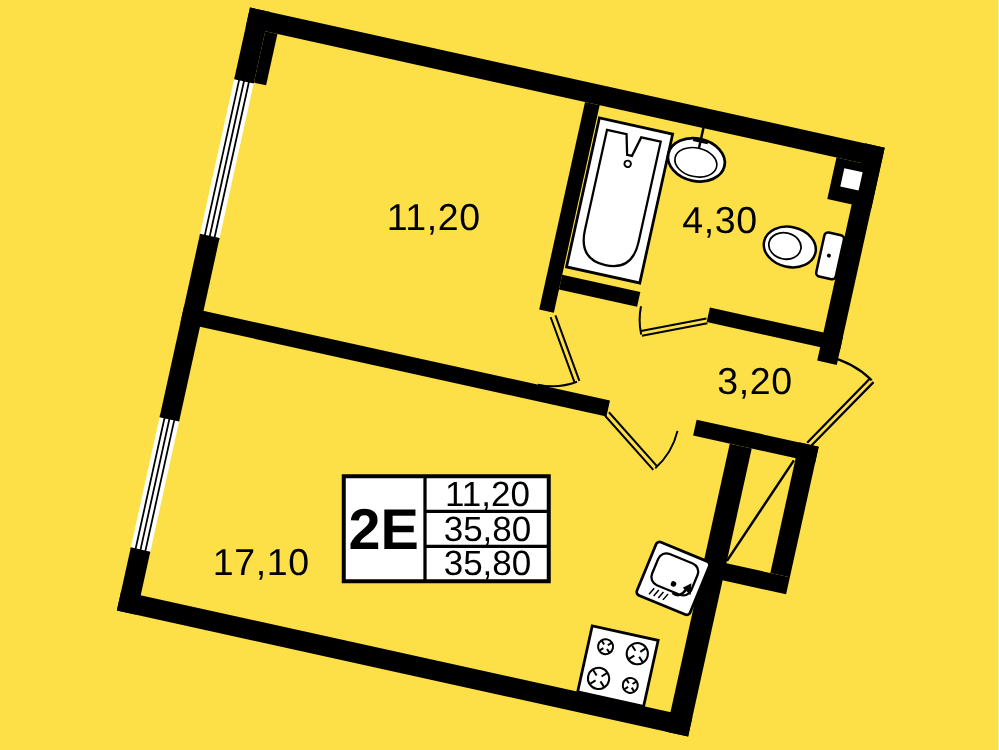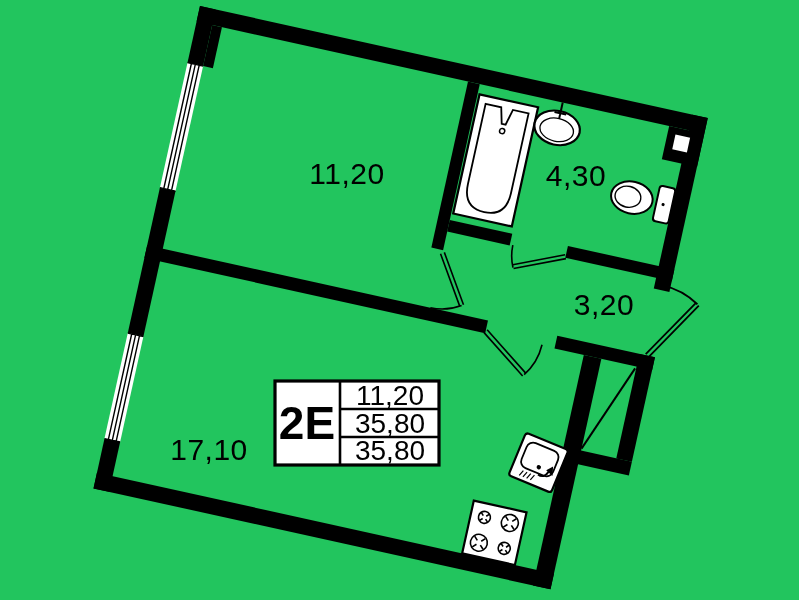--- a/index.html
+++ b/index.html
@@ -1,16 +1,16 @@
 <!DOCTYPE html>
 <html><head>
 <meta charset="utf-8">
 <style>
   html,body{margin:0;padding:0;background:#ffffff;}
-  .stage{position:relative;width:799px;height:600px;background:#22c55e;overflow:hidden;
+  .stage{position:relative;width:799px;height:600px;background:#fde047;overflow:hidden;
          font-family:"Liberation Sans", sans-serif;}
   svg text{font-family:"Liberation Sans", sans-serif;fill:#000;}
   .room-label{font-size:30px;letter-spacing:0.5px;}
   .unit-label{font-size:46px;font-weight:bold;}
   .info-val{font-size:28px;}
   .wall{fill:#000;stroke:none;}
   .fix{fill:#fff;stroke:#000;}
 </style>
 </head>
 <body>

